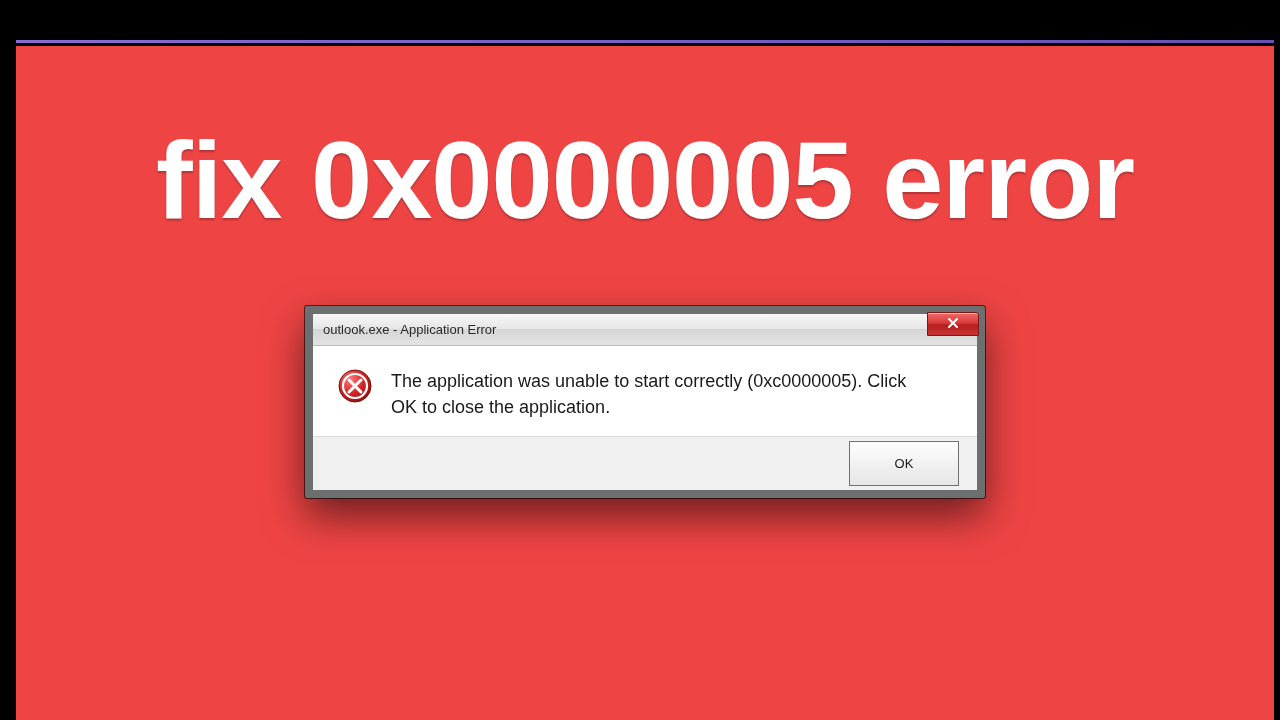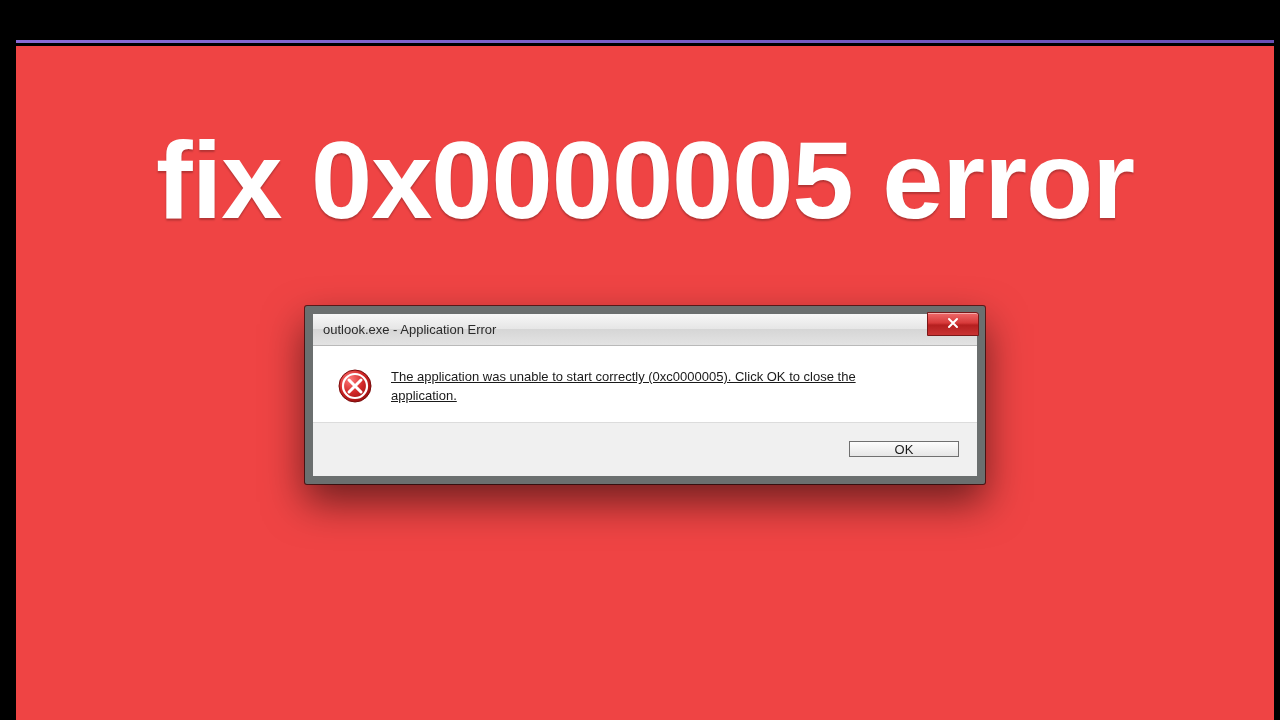--- a/index.html
+++ b/index.html
@@ -87,41 +87,40 @@
     align-items: flex-start;
     gap: 18px;
     background: #fff;
   }
   .error-icon {
     width: 36px; height: 36px; flex: 0 0 36px;
     position: relative;
   }
   .error-icon svg { width: 36px; height: 36px; display:block; }
   .message {
-    font-size: 13px;
+    font-size: 18px;
     line-height: 1.45;
     color: #1a1a1a;
     max-width: 520px;
-    text-decoration: underline;
   }
 
   .button-strip {
     position: absolute;
     left: 0; right: 0; bottom: 0;
     height: 54px;
     background: #f0f0f0;
     border-top: 1px solid #dcdcdc;
     display: flex;
     align-items: center;
     justify-content: flex-end;
     padding-right: 18px;
   }
   .ok-btn {
     min-width: 110px;
-    height: 16px;
+    height: 45px;
     background: linear-gradient(to bottom, #fdfdfd, #e6e6e6);
     border: 1px solid #707070;
     font-size: 13px;
     color: #1a1a1a;
     cursor: pointer;
     padding: 0 8px;
   }
 </style>
 </head>
 <body>

